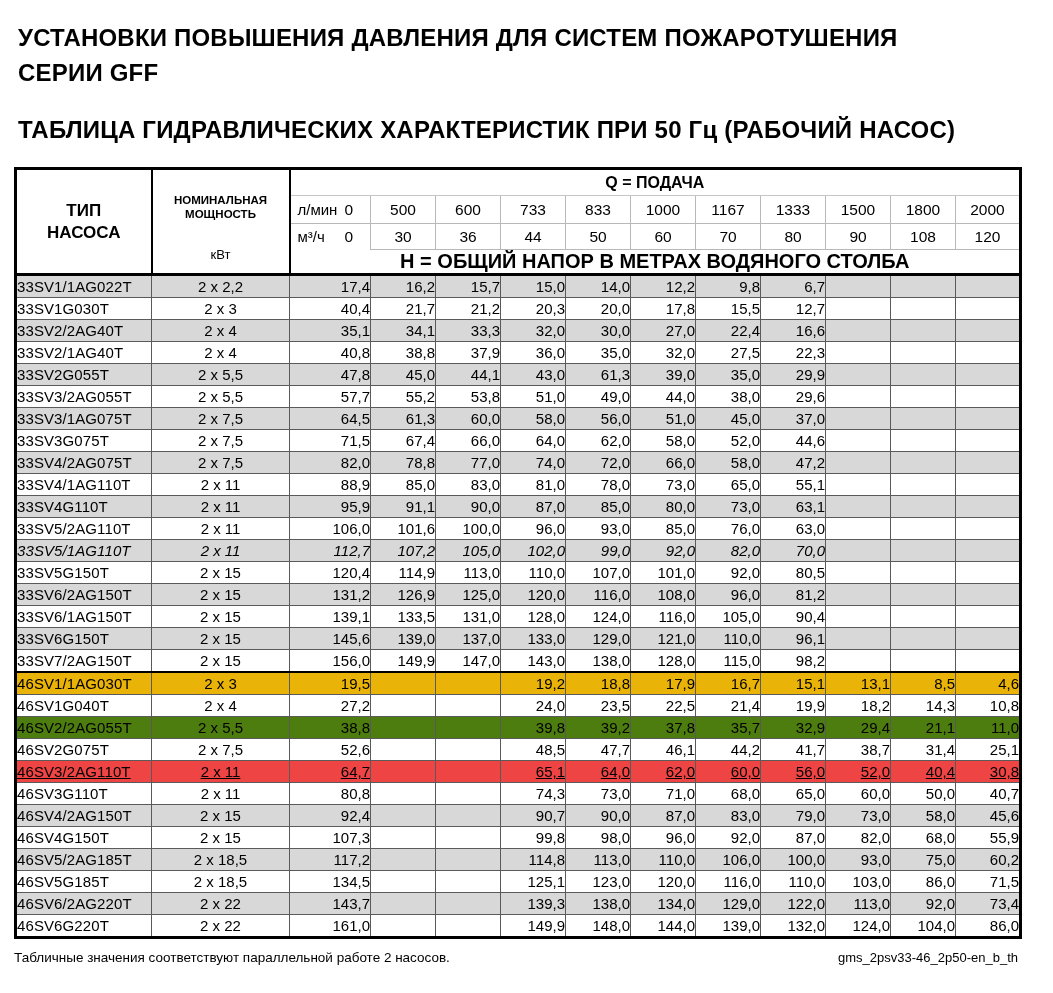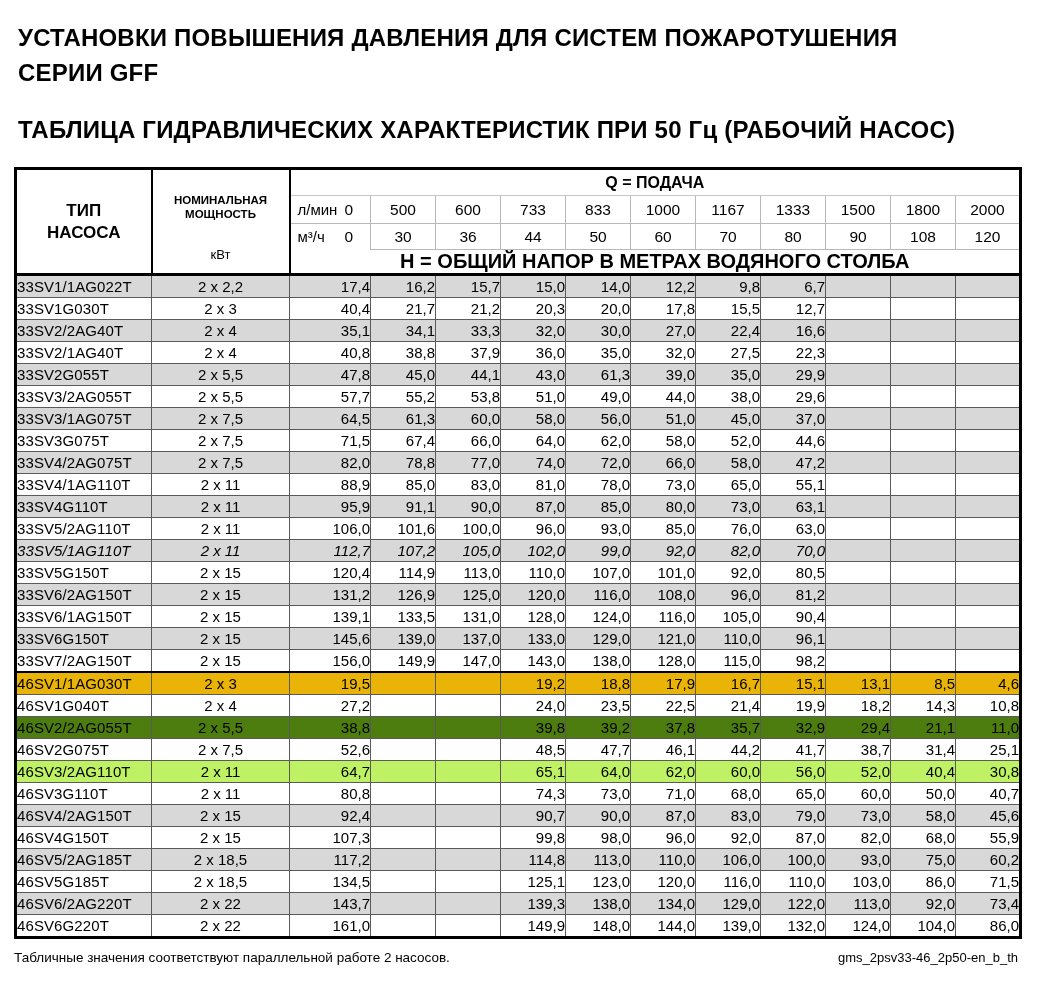--- a/index.html
+++ b/index.html
@@ -466,21 +466,21 @@
         <td class="c-val"></td>
         <td class="c-val">48,5</td>
         <td class="c-val">47,7</td>
         <td class="c-val">46,1</td>
         <td class="c-val">44,2</td>
         <td class="c-val">41,7</td>
         <td class="c-val">38,7</td>
         <td class="c-val">31,4</td>
         <td class="c-val">25,1</td>
       </tr>
-      <tr class="shaded" style="background: #bef264;">
+      <tr class="shaded" style="background: #ef4444; text-decoration: underline;">
         <td class="c-type">46SV3/2AG110T</td>
         <td class="c-power">2 x 11</td>
         <td class="c-val">64,7</td>
         <td class="c-val"></td>
         <td class="c-val"></td>
         <td class="c-val">65,1</td>
         <td class="c-val">64,0</td>
         <td class="c-val">62,0</td>
         <td class="c-val">60,0</td>
         <td class="c-val">56,0</td>

